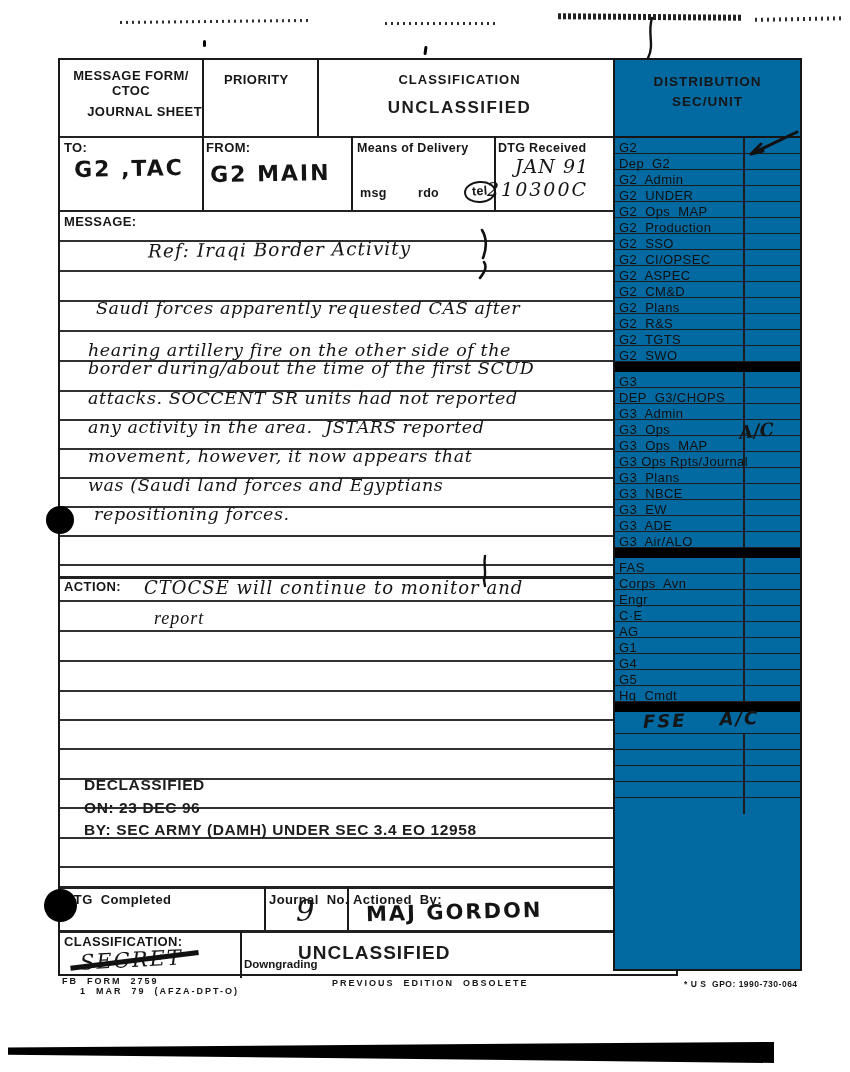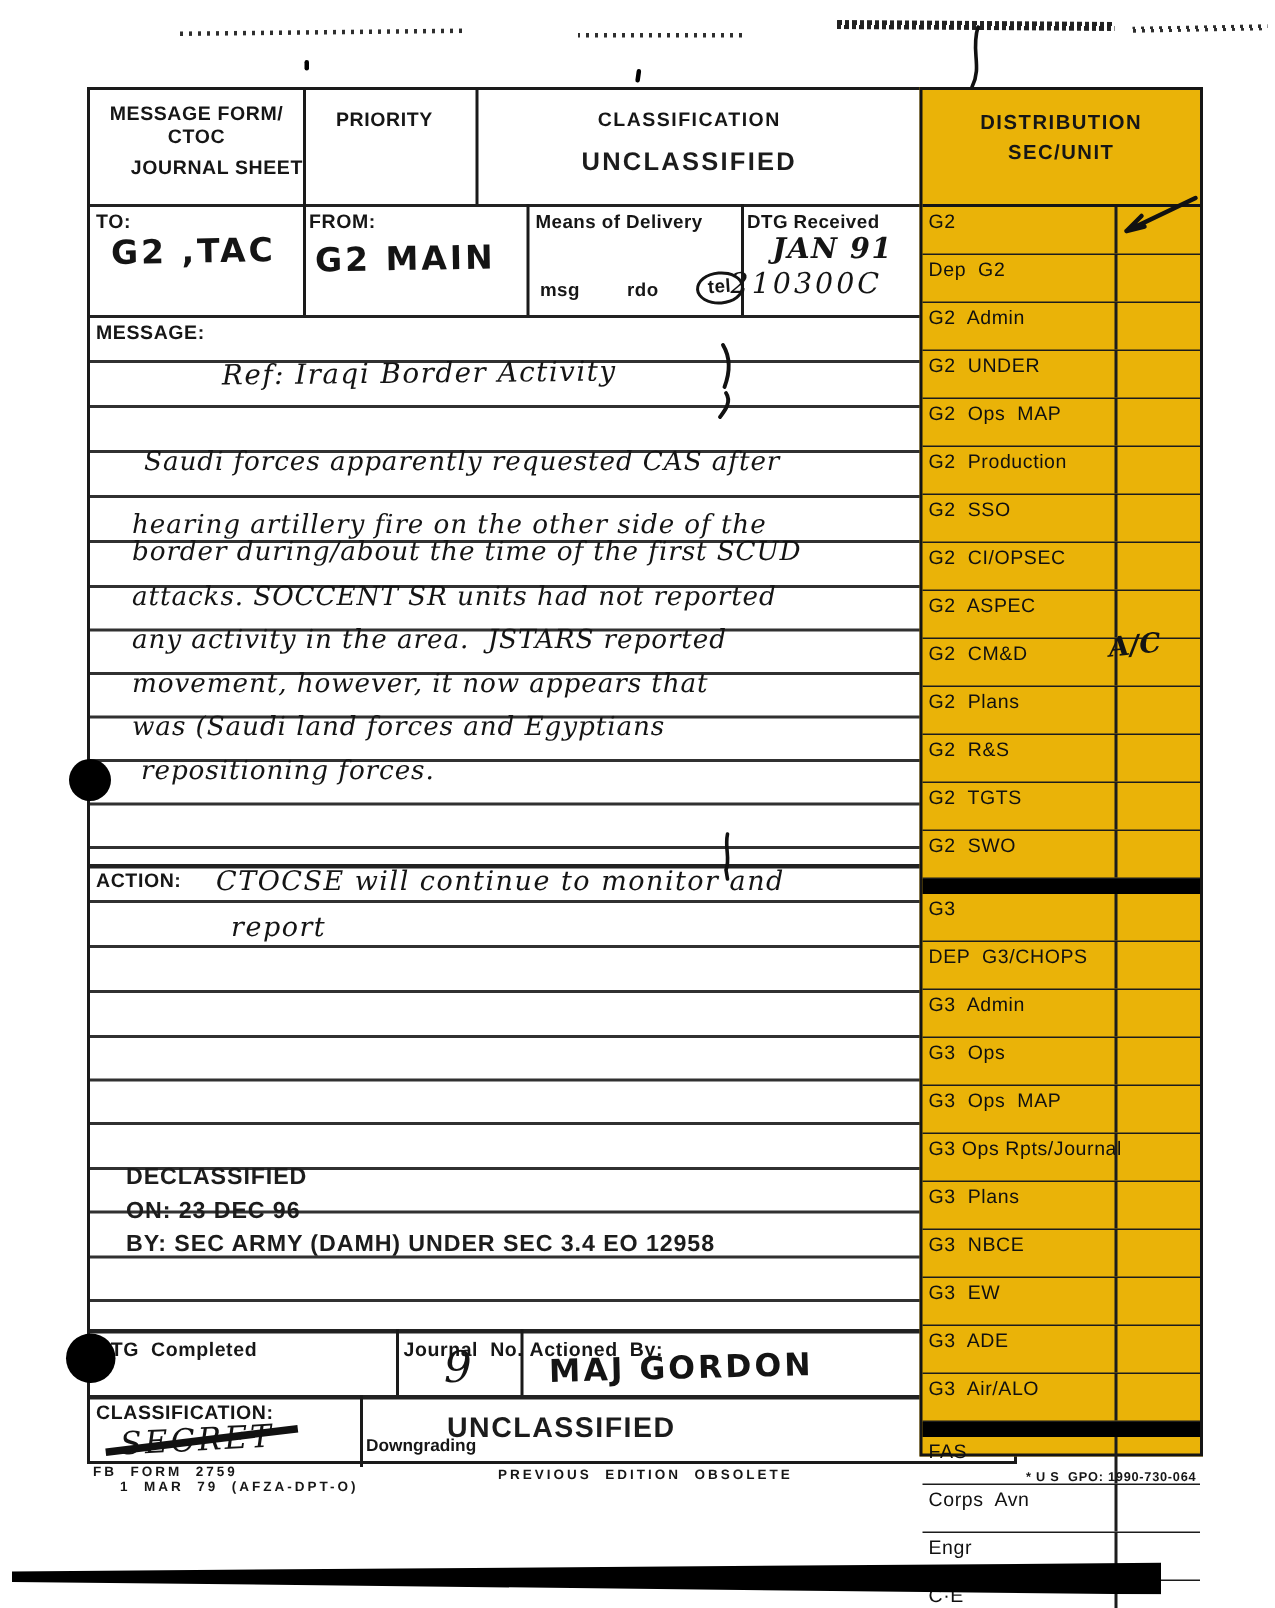--- a/index.html
+++ b/index.html
@@ -14,24 +14,24 @@
   .lbl{font-size:13px;font-weight:700;letter-spacing:.4px;color:#161616;white-space:pre;}
   .lbl-sm{font-size:12.5px;font-weight:700;letter-spacing:.3px;white-space:pre;}
   
   .hw{font-family:"DejaVu Serif",serif;font-style:italic;color:#141414;white-space:pre;}
   .hw-print{font-family:"DejaVu Sans",sans-serif;font-weight:600;color:#141414;
             letter-spacing:2px;white-space:pre;}
   
   .stamp{font-weight:700;color:#1c1c1c;letter-spacing:.6px;white-space:pre;}
   
   .dist{position:absolute;left:613px;top:58px;width:189px;height:913px;border:2px solid #151515;
-        box-sizing:border-box;background:#eab308;}
+        box-sizing:border-box;background:#0369a1;}
   .dist-header{height:78px;border-bottom:2px solid #151515;box-sizing:border-box;text-align:center;
                padding-top:12px;font-size:13.5px;font-weight:700;letter-spacing:1px;line-height:20px;}
-  .drow{position:relative;height:32px;border-bottom:1.5px solid #1c1c1c;box-sizing:border-box;}
+  .drow{position:relative;height:16px;border-bottom:1.5px solid #1c1c1c;box-sizing:border-box;}
   .drow .dlabel{position:absolute;left:4px;top:2px;font-size:13px;letter-spacing:.4px;white-space:pre;color:#101010;}
   .drow .dsplit{position:absolute;left:128px;top:0;bottom:0;width:1.5px;background:#1c1c1c;}
   .ddivider{height:10px;background:#000;}
   .strike{position:relative;display:inline-block;}
   .strike::after{content:"";position:absolute;left:-10px;right:-16px;top:42%;height:5px;
                  background:#111;transform:rotate(-4deg);}
   .speckle{position:absolute;background:repeating-linear-gradient(90deg,#2e2e2e 0 2px,transparent 2px 6px);}
   .speckle2{position:absolute;background:repeating-linear-gradient(90deg,#222 0 3px,transparent 3px 5px);}
   .dot{position:absolute;background:#000;border-radius:50%;}
   .circle-tel{display:inline-block;border:2px solid #141414;border-radius:50%;
@@ -80,21 +80,21 @@
     <div class="abs hw-print" style="left:150px;top:101px;font-size:22px;transform:rotate(-1deg);">G2 MAIN</div>
 
     <div class="abs lbl-sm" style="left:297px;top:81px;">Means of Delivery</div>
     <div class="abs lbl-sm" style="left:300px;top:126px;">msg</div>
     <div class="abs lbl-sm" style="left:358px;top:126px;">rdo</div>
     <div class="abs" style="left:404px;top:121px;">
       <span class="circle-tel lbl-sm">tel</span>
     </div>
 
     <div class="abs lbl-sm" style="left:438px;top:81px;">DTG Received</div>
-    <div class="abs hw" style="left:455px;top:95px;font-size:19px;letter-spacing:1px;font-weight:bold;">JAN 91</div>
+    <div class="abs hw" style="left:455px;top:95px;font-size:19px;letter-spacing:1px;">JAN 91</div>
     <div class="abs hw" style="left:427px;top:118px;font-size:19px;letter-spacing:2px;">210300C</div>
 
     <div class="abs lbl" style="left:4px;top:154px;">MESSAGE:</div>
     <div class="rule" style="top:180px;"></div>
     <div class="rule" style="top:210px;"></div>
     <div class="rule" style="top:240px;"></div>
     <div class="rule" style="top:270px;"></div>
     <div class="rule" style="top:300px;"></div>
     <div class="rule" style="top:330px;"></div>
     <div class="rule" style="top:359px;"></div>
@@ -129,21 +129,21 @@
     <div class="rule" style="top:600px;"></div>
     <div class="rule" style="top:630px;"></div>
     <div class="rule" style="top:659px;"></div>
     <div class="rule" style="top:688px;"></div>
     <div class="rule" style="top:718px;"></div>
     <div class="rule" style="top:747px;"></div>
     <div class="rule" style="top:777px;"></div>
     <div class="rule" style="top:806px;"></div>
 
     <div class="abs hw" style="left:84px;top:517px;font-size:18px;letter-spacing:1px;">CTOCSE will continue to monitor and</div>
-    <div class="abs hw" style="left:94px;top:548px;font-size:18px;letter-spacing:1px;">report</div>
+    <div class="abs hw" style="left:94px;top:548px;font-size:18px;letter-spacing:1px;font-family:Liberation Serif, serif;">report</div>
 
     <div class="abs stamp" style="left:24px;top:716px;font-size:15.5px;">DECLASSIFIED</div>
     <div class="abs stamp" style="left:24px;top:739px;font-size:15.5px;">ON: 23 DEC 96</div>
     <div class="abs stamp" style="left:24px;top:761px;font-size:15.5px;">BY: SEC ARMY (DAMH) UNDER SEC 3.4 EO 12958</div>
 
     <div class="hline" style="top:826px;height:2.5px;"></div>
     <div class="vline" style="left:204px;top:826px;height:44px;"></div>
     <div class="vline" style="left:287px;top:826px;height:44px;"></div>
     <div class="hline" style="top:870px;height:2.5px;"></div>
 

